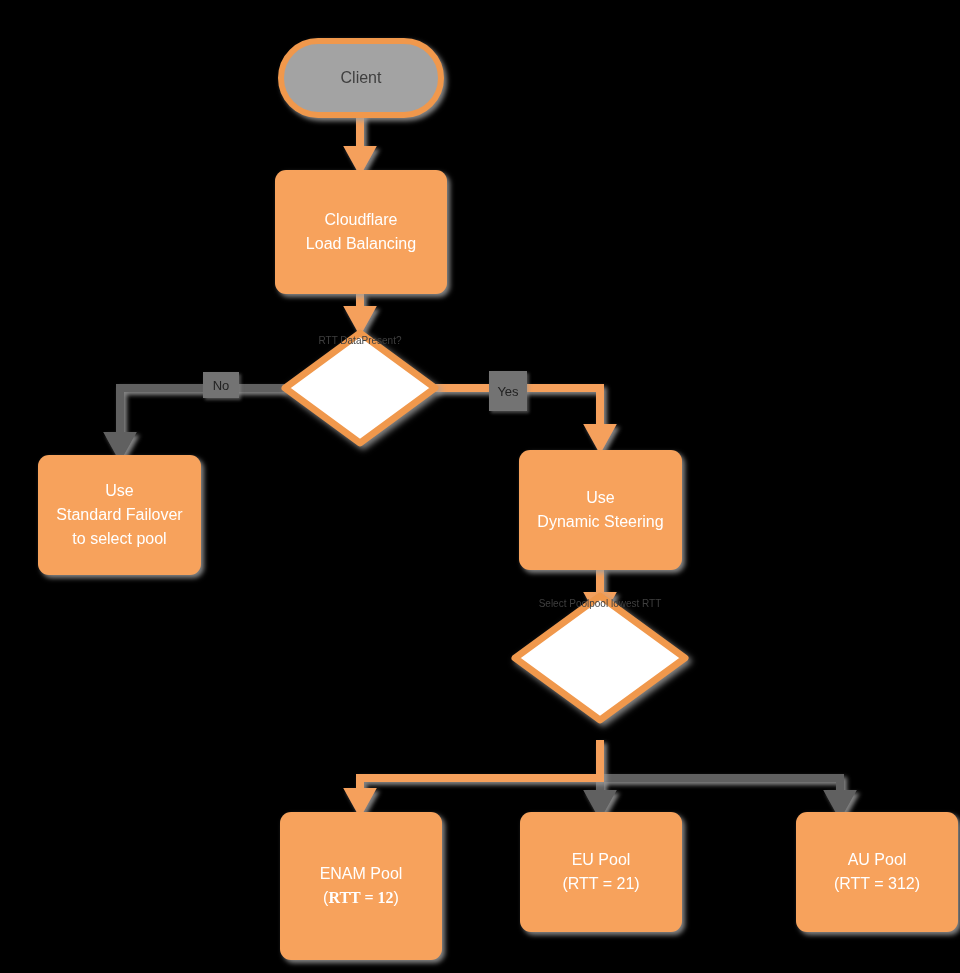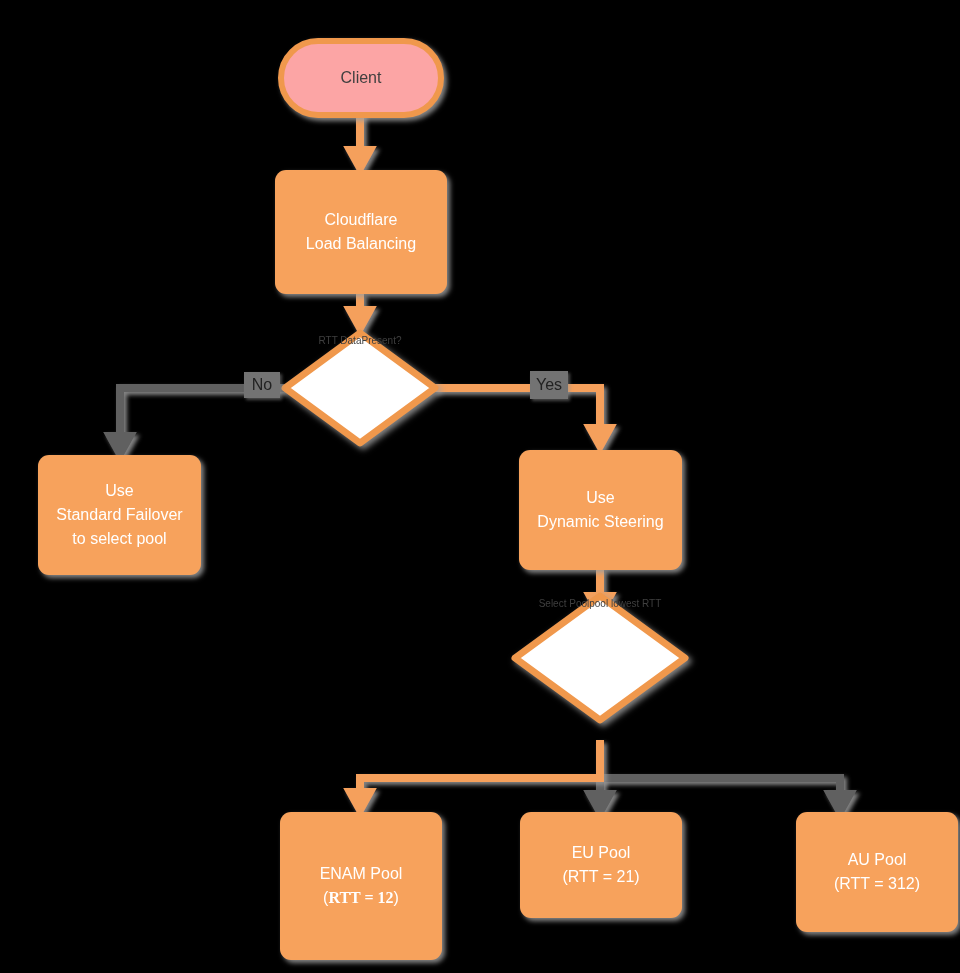--- a/index.html
+++ b/index.html
@@ -29,21 +29,21 @@
     line-height: 24px;
   }
   .node .line { display: block; }
   .box {
     background: #F7A25C;
     color: #FFFFFF;
     border-radius: 11px;
     box-shadow: 3px 3px 5px rgba(158,158,158,0.85);
   }
   .stadium {
-    background: #fca5a5;
+    background: #a3a3a3;
     color: #3F3F3F;
     border: 6px solid #F0984C;
     border-radius: 42px;
     box-shadow: 3px 3px 5px rgba(158,158,158,0.85);
   }
   .diamond-wrap { position: absolute; }
   .diamond-wrap svg {
     position: absolute; left: 0; top: 0;
     filter: drop-shadow(3px 3px 3px rgba(158,158,158,0.85));
   }
@@ -60,23 +60,22 @@
     line-height: 24px;
   }
   .edge-label {
     position: absolute;
     box-sizing: border-box;
     display: flex;
     align-items: center;
     justify-content: center;
     background: #737373;
     color: #222222;
-    font-size: 16px;
+    font-size: 13px;
     box-shadow: 2px 2px 3px rgba(150,150,150,0.5);
-    margin-left: 41px;
   }
   b { font-weight: bold; font-family: Liberation Serif, serif; }
 </style>
 </head>
 <body>
 
 <div id="canvas">
 
   <svg id="edges" viewBox="0 0 960 973">
     <defs>
@@ -121,21 +120,21 @@
     <svg width="158" height="118" viewBox="0 0 158 118">
       <polygon points="79,4 154,59 79,114 4,59" fill="#FFFFFF" stroke="#F0984C" stroke-width="7" stroke-linejoin="round"></polygon>
     </svg>
     <div class="diamond-label">
       <span class="line">RTT Data</span>
       <span class="line">Present?</span>
     </div>
   </div>
 
   <div class="edge-label" style="left:203px; top:372px; width:36px; height:26px;">No</div>
-  <div class="edge-label" style="left:489px; top:371px; width:38px; height:28px;">Yes</div>
+  <div class="edge-label" style="left:489px; top:371px; width:38px; height:40px;">Yes</div>
 
   <div class="node box" style="left:38px; top:455px; width:163px; height:120px;">
     <span class="line">Use</span>
     <span class="line">Standard Failover</span>
     <span class="line">to select pool</span>
   </div>
 
   <div class="node box" style="left:519px; top:450px; width:163px; height:120px;">
     <span class="line">Use</span>
     <span class="line">Dynamic Steering</span>
@@ -149,21 +148,21 @@
       <span class="line">Select Pool</span>
       <span class="line">pool lowest RTT</span>
     </div>
   </div>
 
   <div class="node box" style="left:280px; top:812px; width:162px; height:148px;">
     <span class="line">ENAM Pool</span>
     <span class="line"><span>(</span><b>RTT = 12</b><span>)</span></span>
   </div>
 
-  <div class="node box" style="left:520px; top:812px; width:162px; height:106px;">
+  <div class="node box" style="left:520px; top:812px; width:162px; height:120px;">
     <span class="line">EU Pool</span>
     <span class="line">(RTT = 21)</span>
   </div>
 
   <div class="node box" style="left:760px; top:812px; width:162px; height:120px;margin-left:36px;">
     <span class="line">AU Pool</span>
     <span class="line">(RTT = 312)</span>
   </div>
 
 </div>

